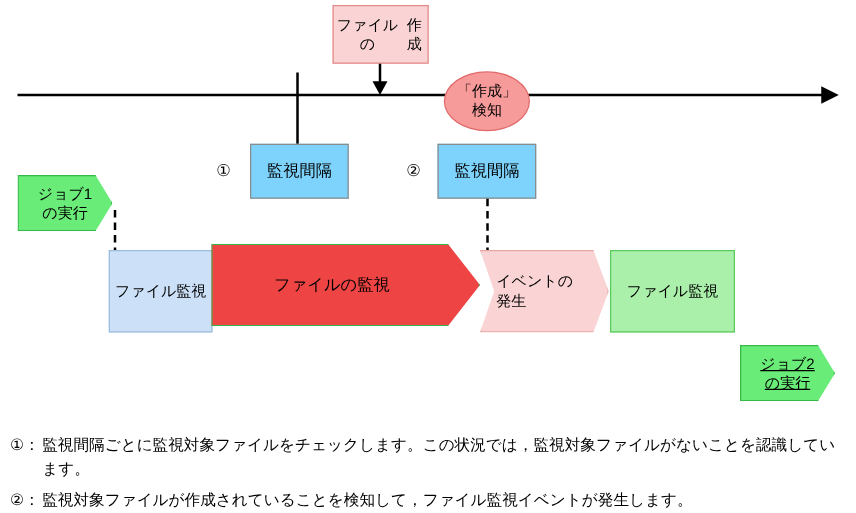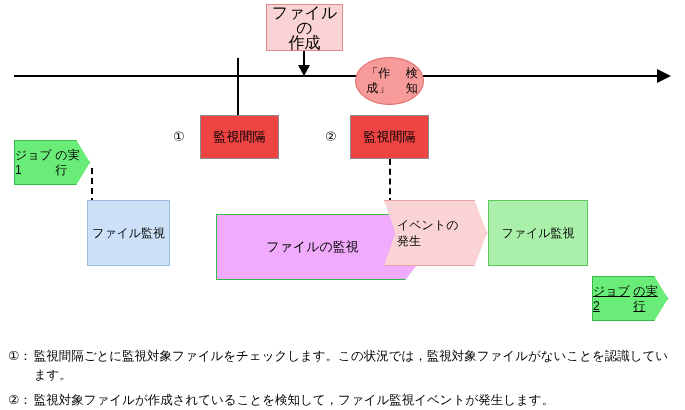--- a/index.html
+++ b/index.html
@@ -48,24 +48,24 @@
   
   .create-box {
     left: 266px;
     top: 4px;
     width: 77px;
     height: 47px;
     background: #fad4d4;
     border: 1px solid #e38b8b;
     box-sizing: border-box;
     display: flex;
-    flex-direction: column;
-    align-items: center;
-    justify-content: center;
-    font-size: 16px;
+    flex-direction: row;
+    align-items: center;
+    justify-content: center;
+    font-size: 12px;
     line-height: 15px;
     text-align: center;
   }
   .create-arrow-stem {
     left: 303px;
     top: 51px;
     width: 2px;
     height: 18px;
     background: #000000;
   }
@@ -83,31 +83,32 @@
   .detect-ellipse {
     left: 355px;
     top: 57px;
     width: 69px;
     height: 48px;
     background: #f79a9a;
     border: 1px solid #e06a6a;
     border-radius: 50%;
     box-sizing: border-box;
     display: flex;
+    flex-direction: column;
     align-items: center;
     justify-content: center;
     font-size: 12px;
     line-height: 15px;
     text-align: center;
   }
 
   
   .interval-box {
     height: 44px;
-    background: #ef4444;
+    background: #7dd3fc;
     border: 1px solid #8c8c8c;
     box-sizing: border-box;
     display: flex;
     align-items: center;
     justify-content: center;
     font-size: 13px;
   }
   .interval-1 { left: 200px; top: 115px; width: 79px; }
   .interval-2 { left: 350px; top: 115px; width: 79px; }
   .marker-num {
@@ -124,26 +125,26 @@
   }
   .dash-job1 { left: 91px; top: 168px; height: 36px; }
   .dash-int2 { left: 389px; top: 159px; height: 45px; }
 
   
   .job-pent {
     background: #6aec79;
     border: 1px solid #36b84a;
     box-sizing: border-box;
     display: flex;
-    flex-direction: row;
+    flex-direction: column;
     align-items: center;
     justify-content: center;
     font-size: 12px;
     line-height: 15px;
-    text-align: left;
+    text-align: center;
     clip-path: polygon(0% 0%, 82% 0%, 100% 50%, 82% 100%, 0% 100%);
   }
   .job1 { left: 14px; top: 140px; width: 76px; height: 45px; }
   .job2 { left: 592px; top: 276px; width: 76px; height: 45px; text-decoration: underline; }
 
   
   .band-start {
     left: 87px;
     top: 200px;
     width: 83px;
@@ -154,33 +155,32 @@
     display: flex;
     flex-direction: column;
     align-items: center;
     justify-content: center;
     font-size: 12px;
     line-height: 16px;
     text-align: center;
   }
   .band-monitor {
     left: 169px;
-    top: 214px;
+    top: 195px;
     width: 215px;
     height: 66px;
-    background: #f0abfc;
+    background: #ef4444;
     border: 1px solid #36b84a;
     box-sizing: border-box;
     display: flex;
     align-items: center;
     justify-content: center;
     font-size: 13px;
     clip-path: polygon(0% 0%, 88% 0%, 100% 50%, 88% 100%, 0% 100%);
     padding-right: 22px;
-    margin-left: 47px;
   }
   .band-event {
     left: 384px;
     top: 200px;
     width: 103px;
     height: 66px;
     background: #fad4d4;
     border: 1px solid #e8a6a6;
     box-sizing: border-box;
     display: flex;

